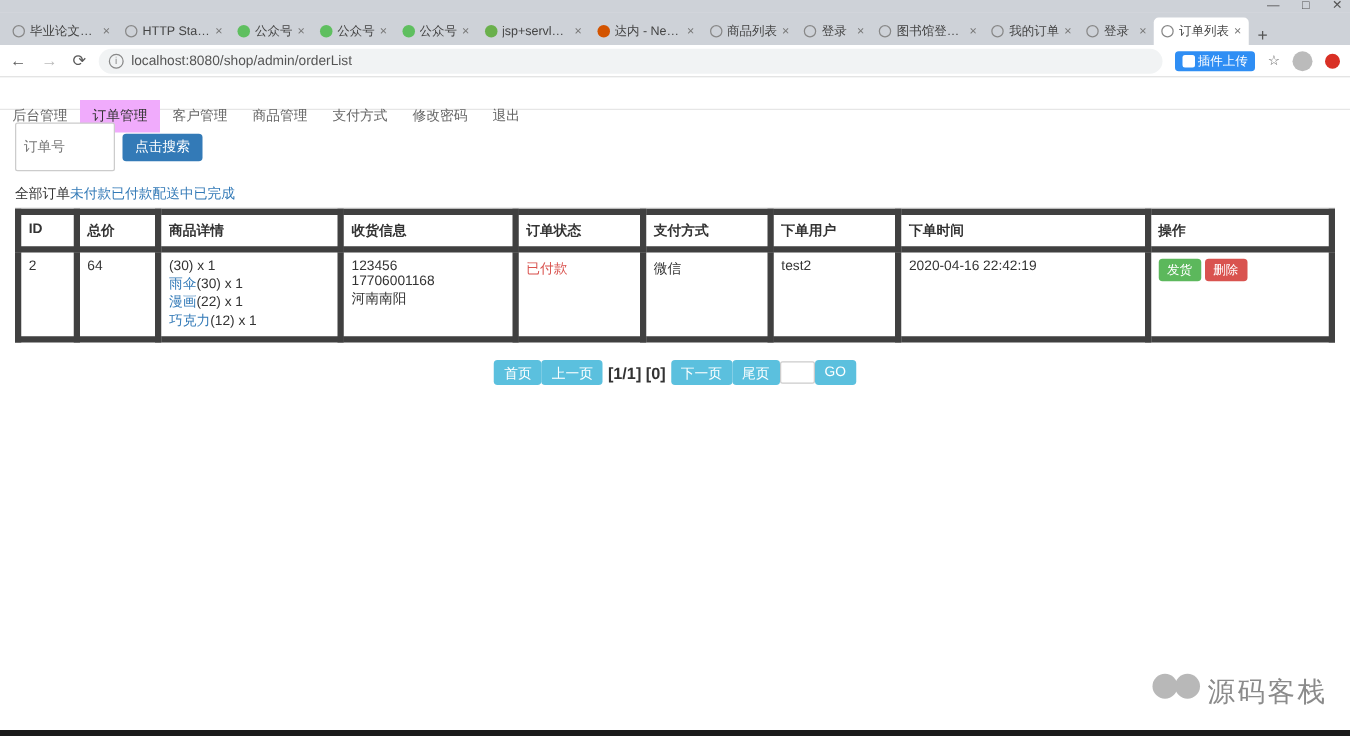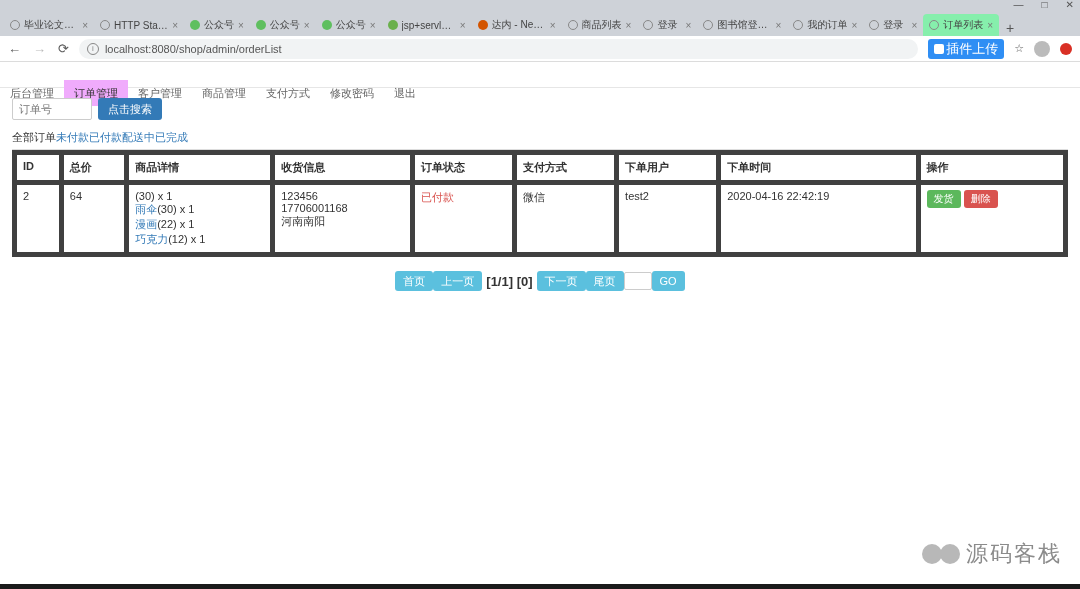--- a/index.html
+++ b/index.html
@@ -45,21 +45,21 @@
       min-width: 60px;
       color: #444;
       font-size: 10px;
       border-top-left-radius: 4px;
       border-top-right-radius: 4px;
       gap: 4px;
       white-space: nowrap;
       overflow: hidden;
       position: relative;
     }
-    .tab.active { background: #86efac; }
+    .tab.active { background: #ffffff; }
     .tab .tab-title { overflow: hidden; text-overflow: ellipsis; flex: 1; }
     .tab .tab-close { color: #777; font-size: 10px; }
     .tab .tab-favicon {
       width: 10px; height: 10px; border-radius: 50%;
       display: inline-flex; align-items: center; justify-content: center;
       font-size: 8px; flex: 0 0 10px;
     }
     .new-tab { width: 22px; text-align: center; color: #555; font-size: 14px; }
 
     .addr-bar {
@@ -84,21 +84,21 @@
       color: #555;
       gap: 6px;
     }
     .addr-bar .url-field .info-icon {
       width: 12px; height: 12px; border:1px solid #888; border-radius:50%;
       display:inline-flex;align-items:center;justify-content:center;font-size:8px;color:#888;
     }
     .addr-bar .right-icons { display:flex; align-items:center; gap:10px; color:#666; }
     .badge-blue {
       background:#2f8ef4; color:#fff; border-radius:3px; padding:1px 6px;
-      font-size:13px; display:inline-flex; align-items:center; gap:2px; white-space:nowrap;
+      font-size:10px; display:inline-flex; align-items:center; gap:2px; white-space:nowrap;
     }
     .badge-blue::before{
       content:""; width:10px;height:10px;background:#fff;border-radius:2px;display:inline-block;
     }
     .avatar-icon {
       width:16px;height:16px;border-radius:50%;background:#bbb;display:inline-block;
     }
     .red-dot{ width:12px;height:12px;border-radius:50%;background:#d93025;display:inline-block; }
 
     
@@ -108,21 +108,21 @@
     }
     .app-menu a{
       padding:0 10px; height:26px; line-height:26px; color:#666; text-decoration:none;margin-top:36px;
     }
     .app-menu a.active{ background:#f0abfc; color:#333;text-align:center; }
 
     
     .page { padding:10px 12px 0 12px; }
     .search-row{ display:flex; align-items:center; gap:6px; margin-bottom:10px; }
     .input-order{
-      width:80px; height:22px; border:1px solid #ccc; border-radius:2px;
+      width:80px; height:39px; border:1px solid #ccc; border-radius:2px;
       padding:0 6px; font-size:11px; color:#999;
     }
     .btn-primary{
       background:#337ab7; color:#fff; border:none; border-radius:3px;
       height:22px; padding:0 10px; font-size:11px; cursor:pointer;
     }
 
     .filter-tabs{ display:flex; gap:0; border-bottom:1px solid #ddd; padding-bottom:4px; margin-bottom:0; }
     .filter-tabs a{ color:#337ab7; font-size:11px; text-decoration:none; }
     .filter-tabs a.active{ color:#333; }
@@ -146,21 +146,21 @@
     .pager .pbtn{
       background:#5bc0de; color:#fff; border:none; border-radius:3px;
       height:20px; padding:0 8px; font-size:11px; cursor:pointer;
     }
     .pager .pinfo{ color:#333; font-weight:bold; padding:0 4px; font-size:13px; }
     .pager input{ width:28px; height:18px; border:1px solid #ccc; text-align:center; border-radius:2px; }
 
     
     .watermark{
       position:absolute; right:18px; bottom:20px;
-      display:flex; align-items:center; gap:6px;
+      display:flex; gap:6px;
       color:#8b8b8b; font-size:22px; font-weight:500;
       letter-spacing:2px;
     }
     .watermark .wm-icons{ display:flex; gap:2px; }
     .watermark .wm-icons span{
       width:20px;height:20px;border-radius:50%;background:#b8b8b8;display:inline-block;
     }
     .watermark .wm-icons span:first-child{ transform:translateX(4px); }
 
     .bottom-bar{

